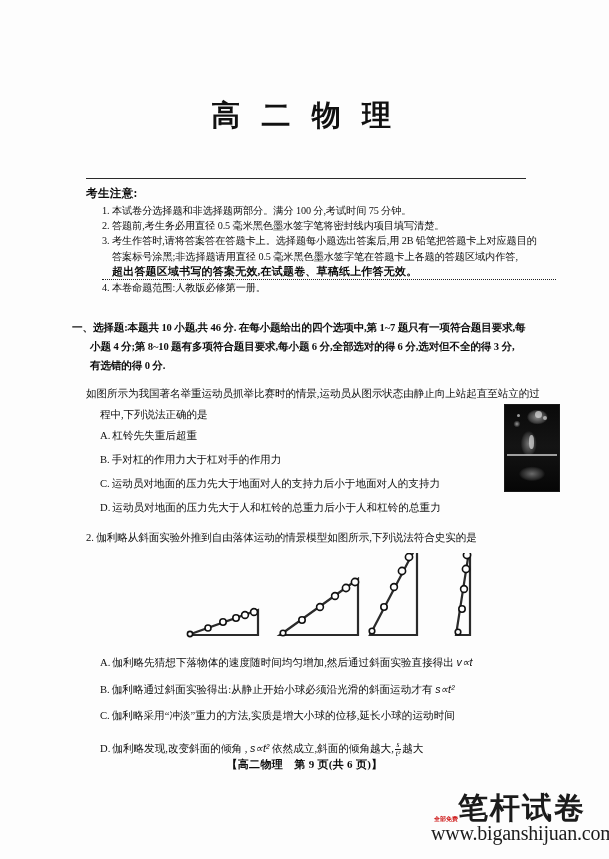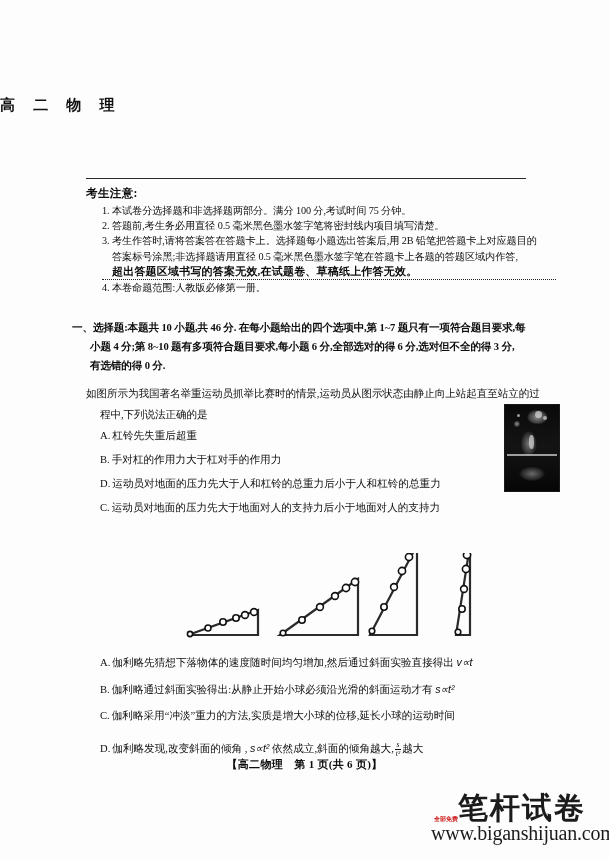--- a/index.html
+++ b/index.html
@@ -20,25 +20,25 @@
     inset: 0;
     background: #fdfdfd;
   }
 
   
   .exam-title {
     position: absolute;
     top: 96px;
     left: 0;
     width: 100%;
-    text-align: left;
-    font-size: 15px;
+    text-align: center;
+    font-size: 29px;
     font-weight: bold;
     letter-spacing: 7px;
-    font-family: Liberation Sans, sans-serif;
+    font-family: Liberation Serif, serif;
     color: #111;
   }
 
   
   .divider {
     position: absolute;
     top: 178px;
     left: 86px;
     width: 440px;
     height: 0;
@@ -264,35 +264,38 @@
     <div class="q-stem2">程中,下列说法正确的是</div>
   </div>
   <div class="opts1">
     <div class="opt">
       <span class="lbl">A.</span><span>杠铃先失重后超重</span>
     </div>
     <div class="opt">
       <span class="lbl">B.</span><span>手对杠的作用力大于杠对手的作用力</span>
     </div>
     <div class="opt">
+      <span class="lbl">C.</span><span>运动员对地面的压力先大于地面对人的支持力后小于地面对人的支持力</span>
+    </div>
+    <div class="opt">
       <span class="lbl">D.</span><span>运动员对地面的压力先大于人和杠铃的总重力后小于人和杠铃的总重力</span>
-    </div>
-    <div class="opt">
-      <span class="lbl">C.</span><span>运动员对地面的压力先大于地面对人的支持力后小于地面对人的支持力</span>
     </div>
   </div>
 
   <div class="photo">
     <div class="bar"></div>
     <div class="spk" style="left:30px;top:6px;width:7px;height:7px;"></div>
     <div class="spk" style="left:38px;top:11px;width:4px;height:4px;"></div>
     <div class="spk" style="left:12px;top:9px;width:3px;height:3px;"></div>
     <div class="spk" style="left:24px;top:30px;width:5px;height:14px;border-radius:40%;"></div>
   </div>
 
+  <div class="q q2">
+    <div class="q-stem"><span>2.</span> <span>伽利略从斜面实验外推到自由落体运动的情景模型如图所示,下列说法符合史实的是</span></div>
+  </div>
 
   <div class="figs">
     <svg width="350" height="92" viewBox="0 0 350 92">
       <g stroke="#2b2b2b" stroke-width="2.2" fill="none">
 
         <path d="M8 82 L78 82 L78 57 Z"></path>
 
         <path d="M100 82 L178 82 L178 26 Z"></path>
 
         <path d="M190 82 L237 82 L237 -8 Z"></path>
@@ -338,21 +341,21 @@
       <span class="lbl">B.</span><span>伽利略通过斜面实验得出:从静止开始小球必须沿光滑的斜面运动才有 </span><span class="mi">s∝t²</span>
     </div>
     <div class="opt">
       <span class="lbl">C.</span><span>伽利略采用“冲淡”重力的方法,实质是增大小球的位移,延长小球的运动时间</span>
     </div>
     <div class="opt last">
       <span class="lbl">D.</span><span>伽利略发现,改变斜面的倾角 , </span><span class="mi">s∝t²</span><span> 依然成立,斜面的倾角越大,</span><span class="frac"><span class="num">s</span><span class="den">t²</span></span><span>越大</span>
     </div>
   </div>
 
-  <div class="footer">【高二物理　第 1 页(共 6 页)】</div>
+  <div class="footer">【高二物理　第 9 页(共 6 页)】</div>
 
   <div class="watermark">
     <div class="wm-cn">笔杆试卷</div>
     <div class="wm-free">全部免费</div>
     <div class="wm-url">www.biganshijuan.com</div>
   </div>
 
 </div>
 
 </body></html>

